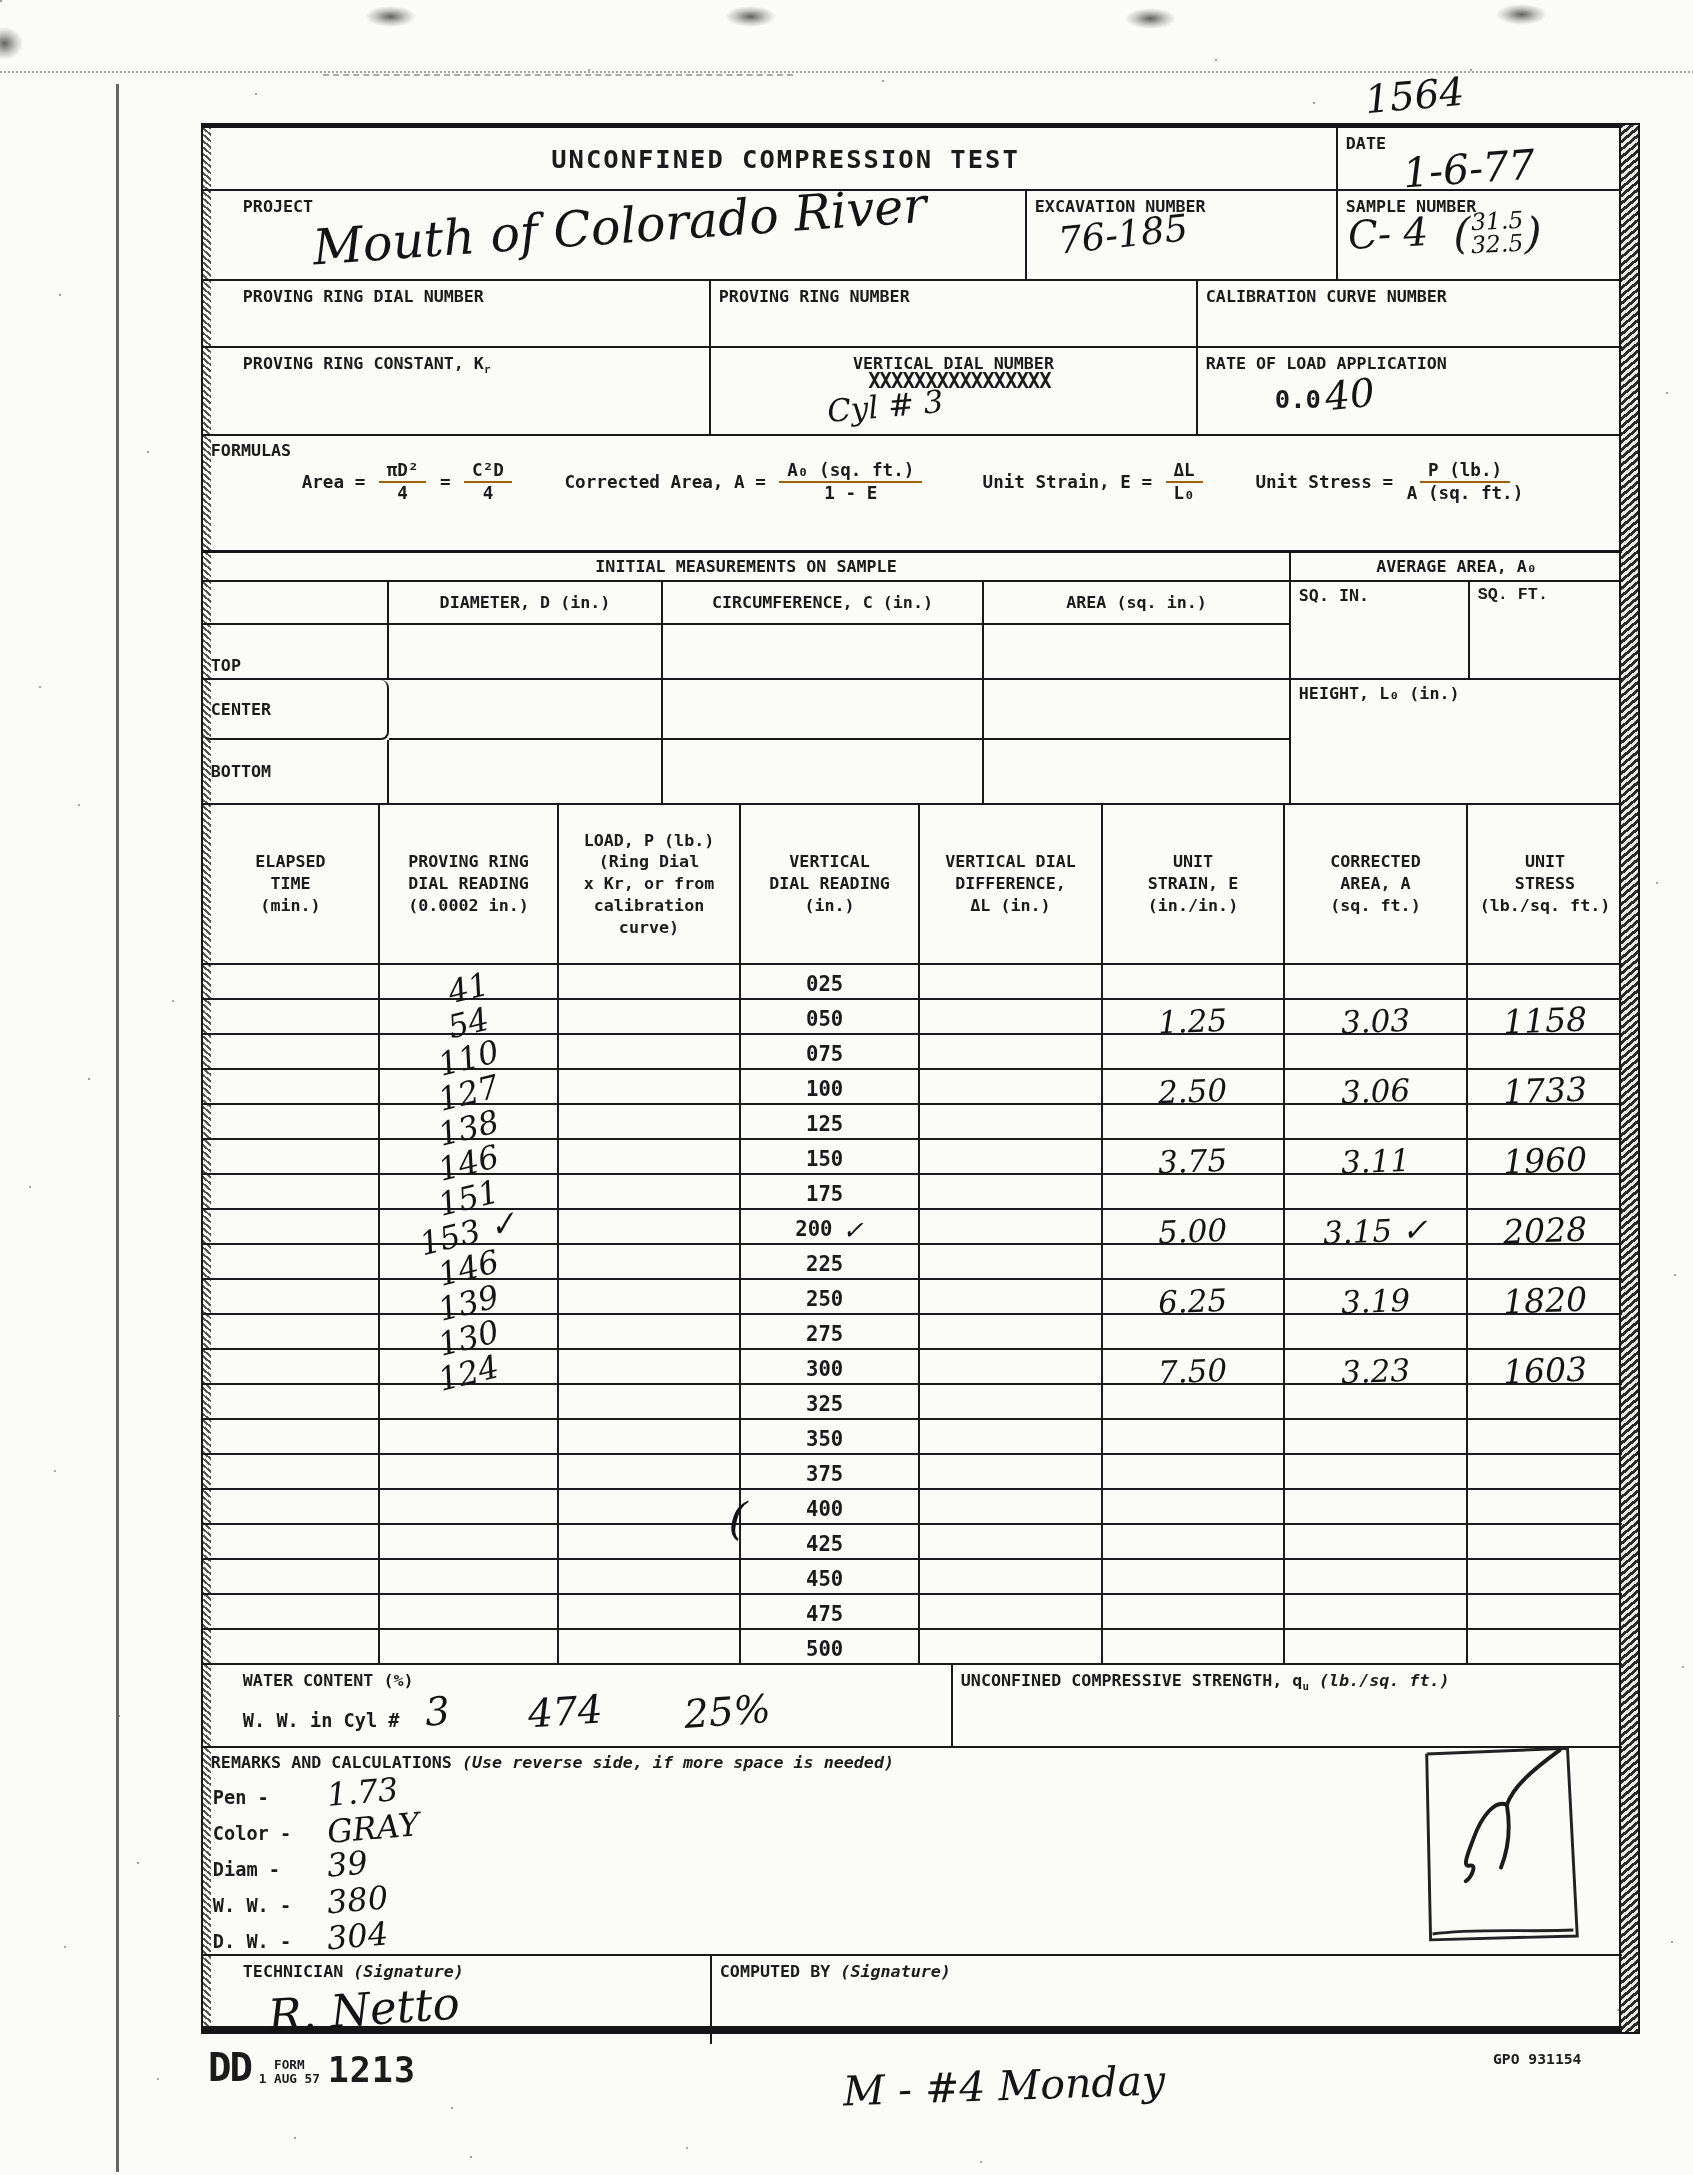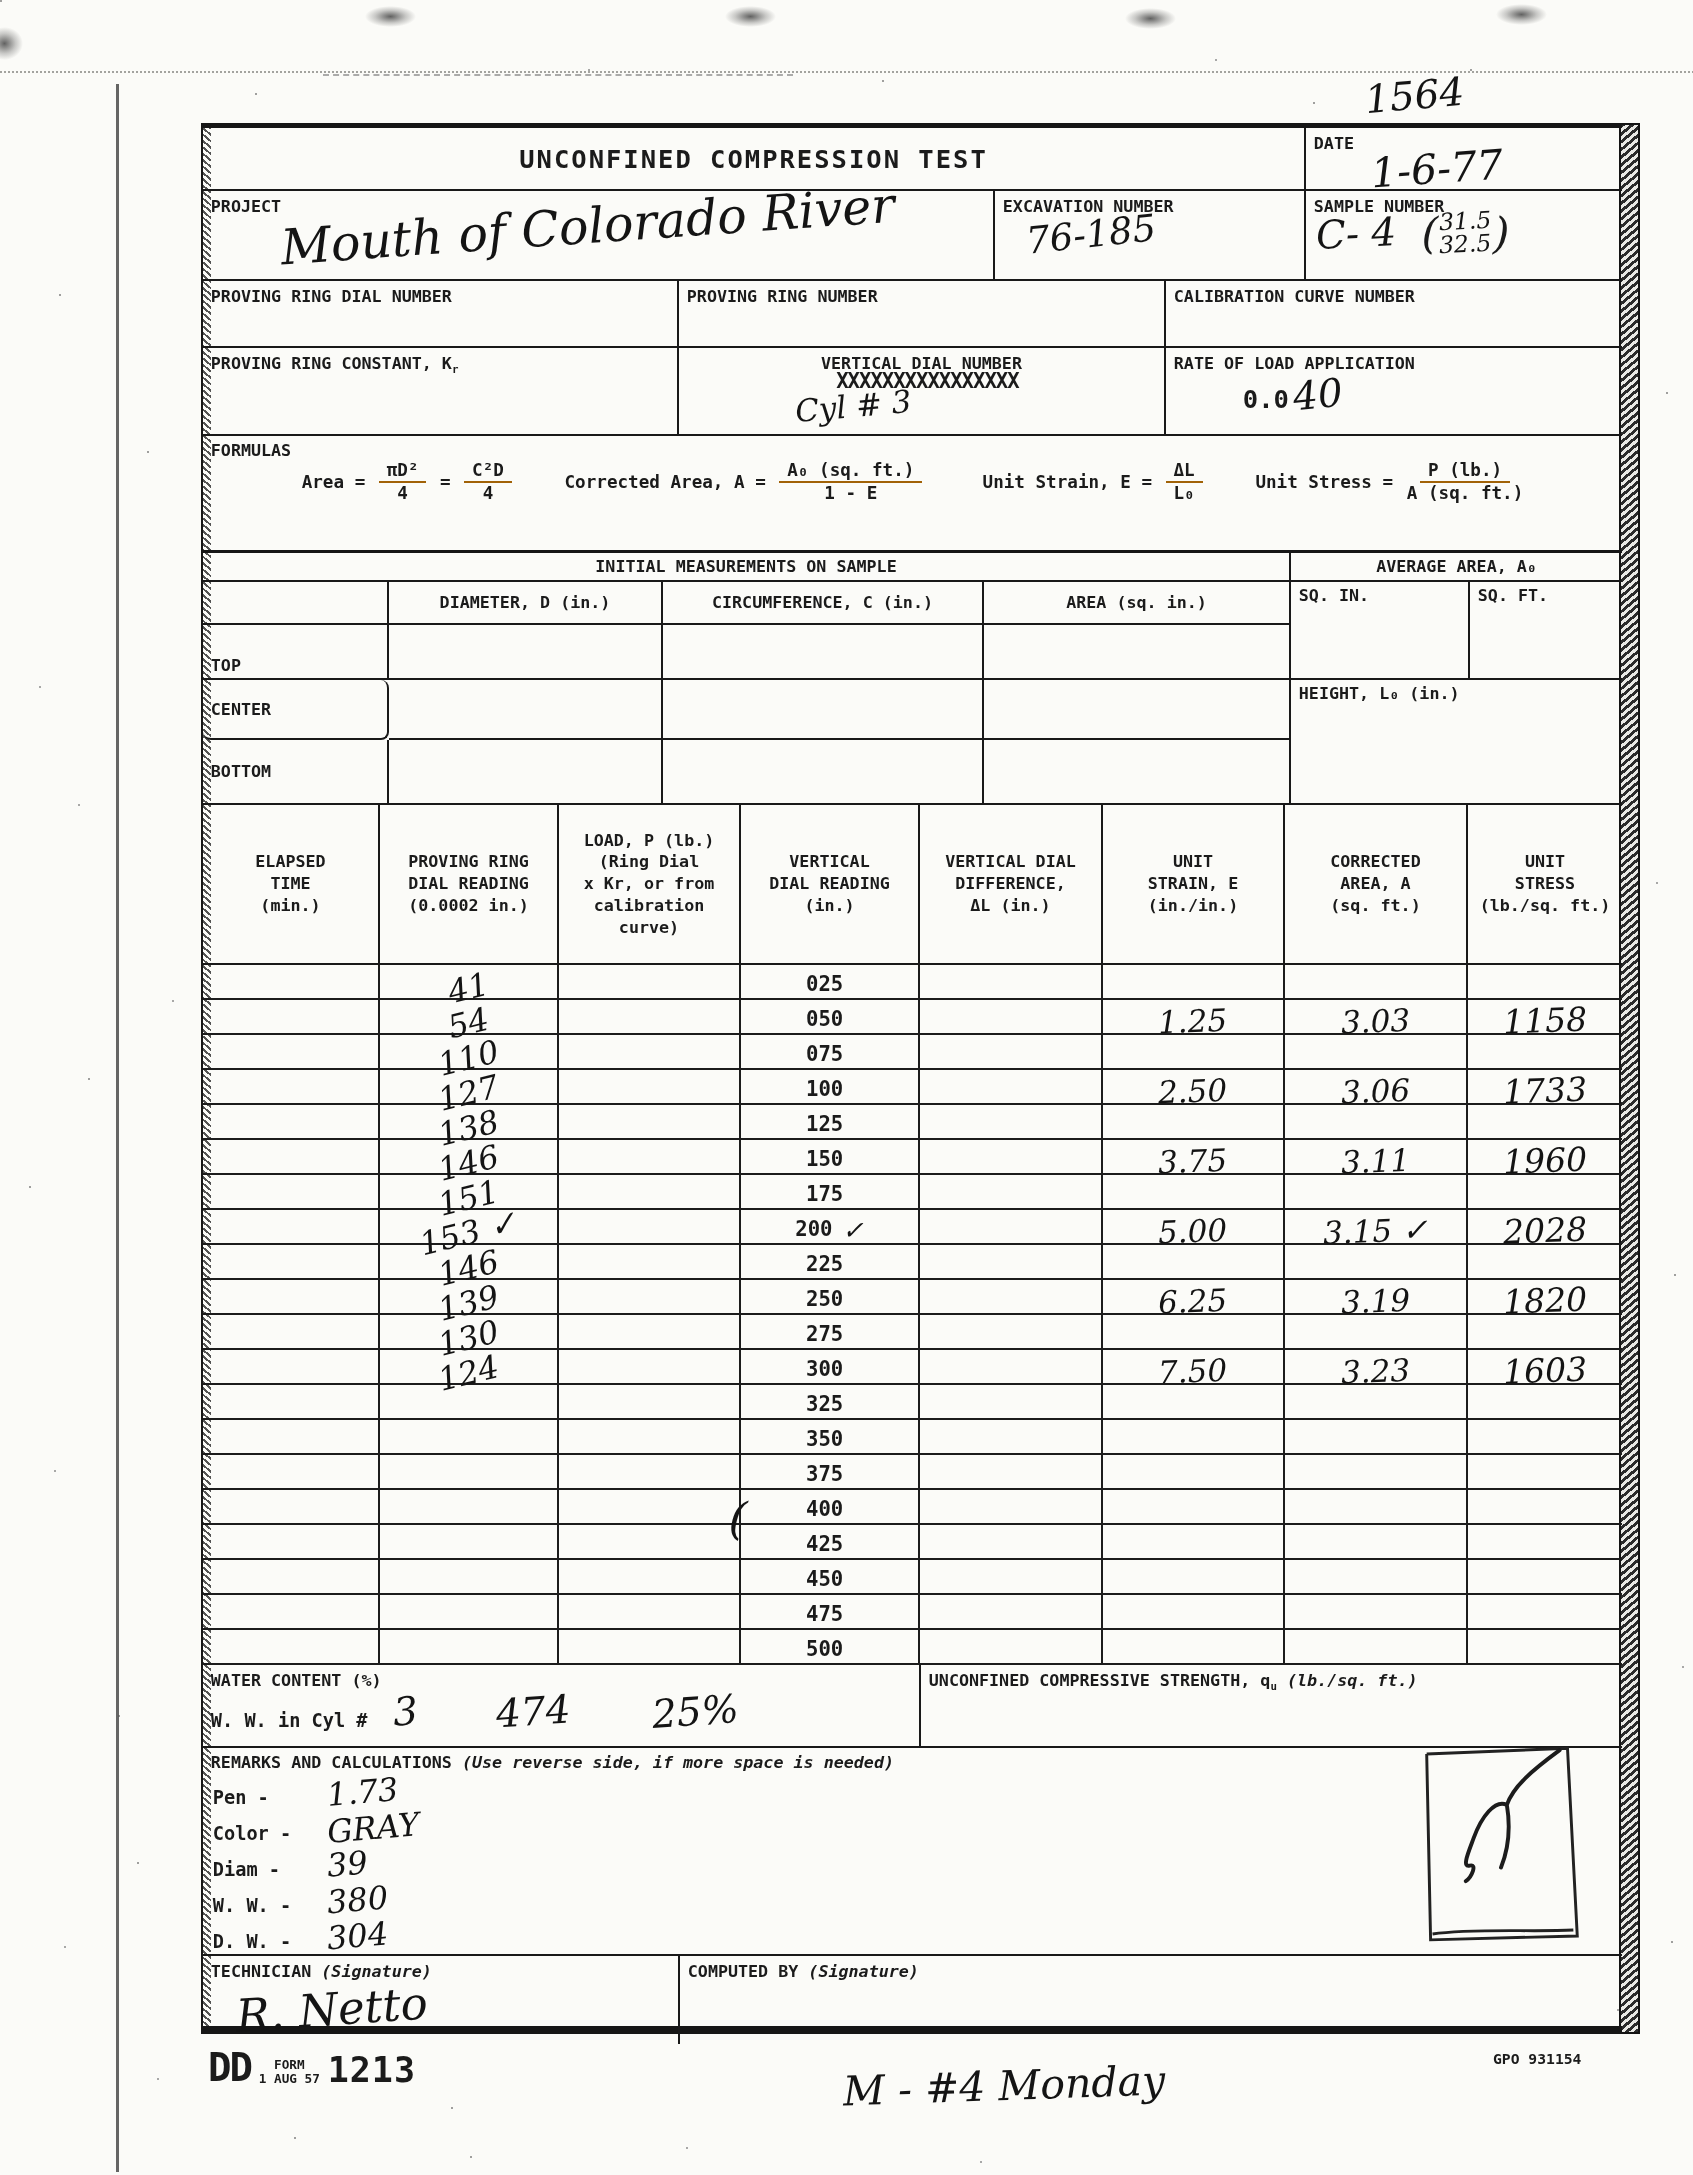--- a/index.html
+++ b/index.html
@@ -27,21 +27,21 @@
   sub.sm{font-size:10.8px;}
   
   .form{position:absolute;left:201px;top:123px;width:1421px;height:1911px;box-sizing:border-box;
         border:2.9px solid #161616;border-top-width:5.9px;border-bottom-width:8.8px;border-right:none;
         background:transparent;}
   .hatch-left{position:absolute;left:201px;top:123px;width:9.8px;height:1911px;
         background:repeating-linear-gradient(40deg,#2b2b2b 0 2px,transparent 2px 4.9px);opacity:.8;}
   .hatch-right{position:absolute;left:1619px;top:123px;width:20.6px;height:1911px;box-sizing:border-box;
         border:2px solid #141414;
         background:repeating-linear-gradient(-40deg,#2b2b2b 0 2.9px,#e9e9e5 2.9px 5.9px);}
-  .row{display:flex;box-sizing:border-box;border-bottom:2.9px solid #191919;}
+  .row{display:flex;box-sizing:border-box;border-bottom:2.9px solid #191919;padding-left:32px;}
   .cell{box-sizing:border-box;border-right:2px solid #191919;padding:4.9px 7.8px;position:relative;overflow:visible;}
   .cell:last-child{border-right:none;}
   
   .title-row{height:63px;}
   .title-cell{width:1103px;display:flex;align-items:center;justify-content:center;}
   .form-title{font:bold 25.5px "DejaVu Sans Mono",monospace;letter-spacing:2px;}
   .date-cell{flex:1;}
   .date-val{font-size:41px;margin:-3.9px 0 0 57px;transform:rotate(-4deg);}
   
   .project-row{height:90px;}
@@ -252,21 +252,21 @@
 
     <div class="init">
       <div class="ic cen i-title lbl">INITIAL MEASUREMENTS ON SAMPLE</div>
       <div class="ic cen i-avg lbl">AVERAGE AREA, A₀</div>
 
       <div class="ic"></div>
       <div class="ic cen lbl">DIAMETER, D (in.)</div>
       <div class="ic cen lbl">CIRCUMFERENCE, C (in.)</div>
       <div class="ic cen lbl">AREA (sq. in.)</div>
       <div class="ic lbl" style="border-bottom:none;">SQ. IN.</div>
-      <div class="ic nor lbl" style="border-bottom:none;">SQ. FT.</div>
+      <div class="ic nor lbl" style="border-bottom:none;font-family:Liberation Mono, monospace;">SQ. FT.</div>
 
       <div class="ic lbl" style="display:flex;align-items:flex-end;">TOP</div>
       <div class="ic"></div>
       <div class="ic"></div>
       <div class="ic"></div>
       <div class="ic"></div>
       <div class="ic nor"></div>
 
       <div class="ic lbl" style="display:flex;align-items:center;border-radius:8px;">CENTER</div>
       <div class="ic"></div>

